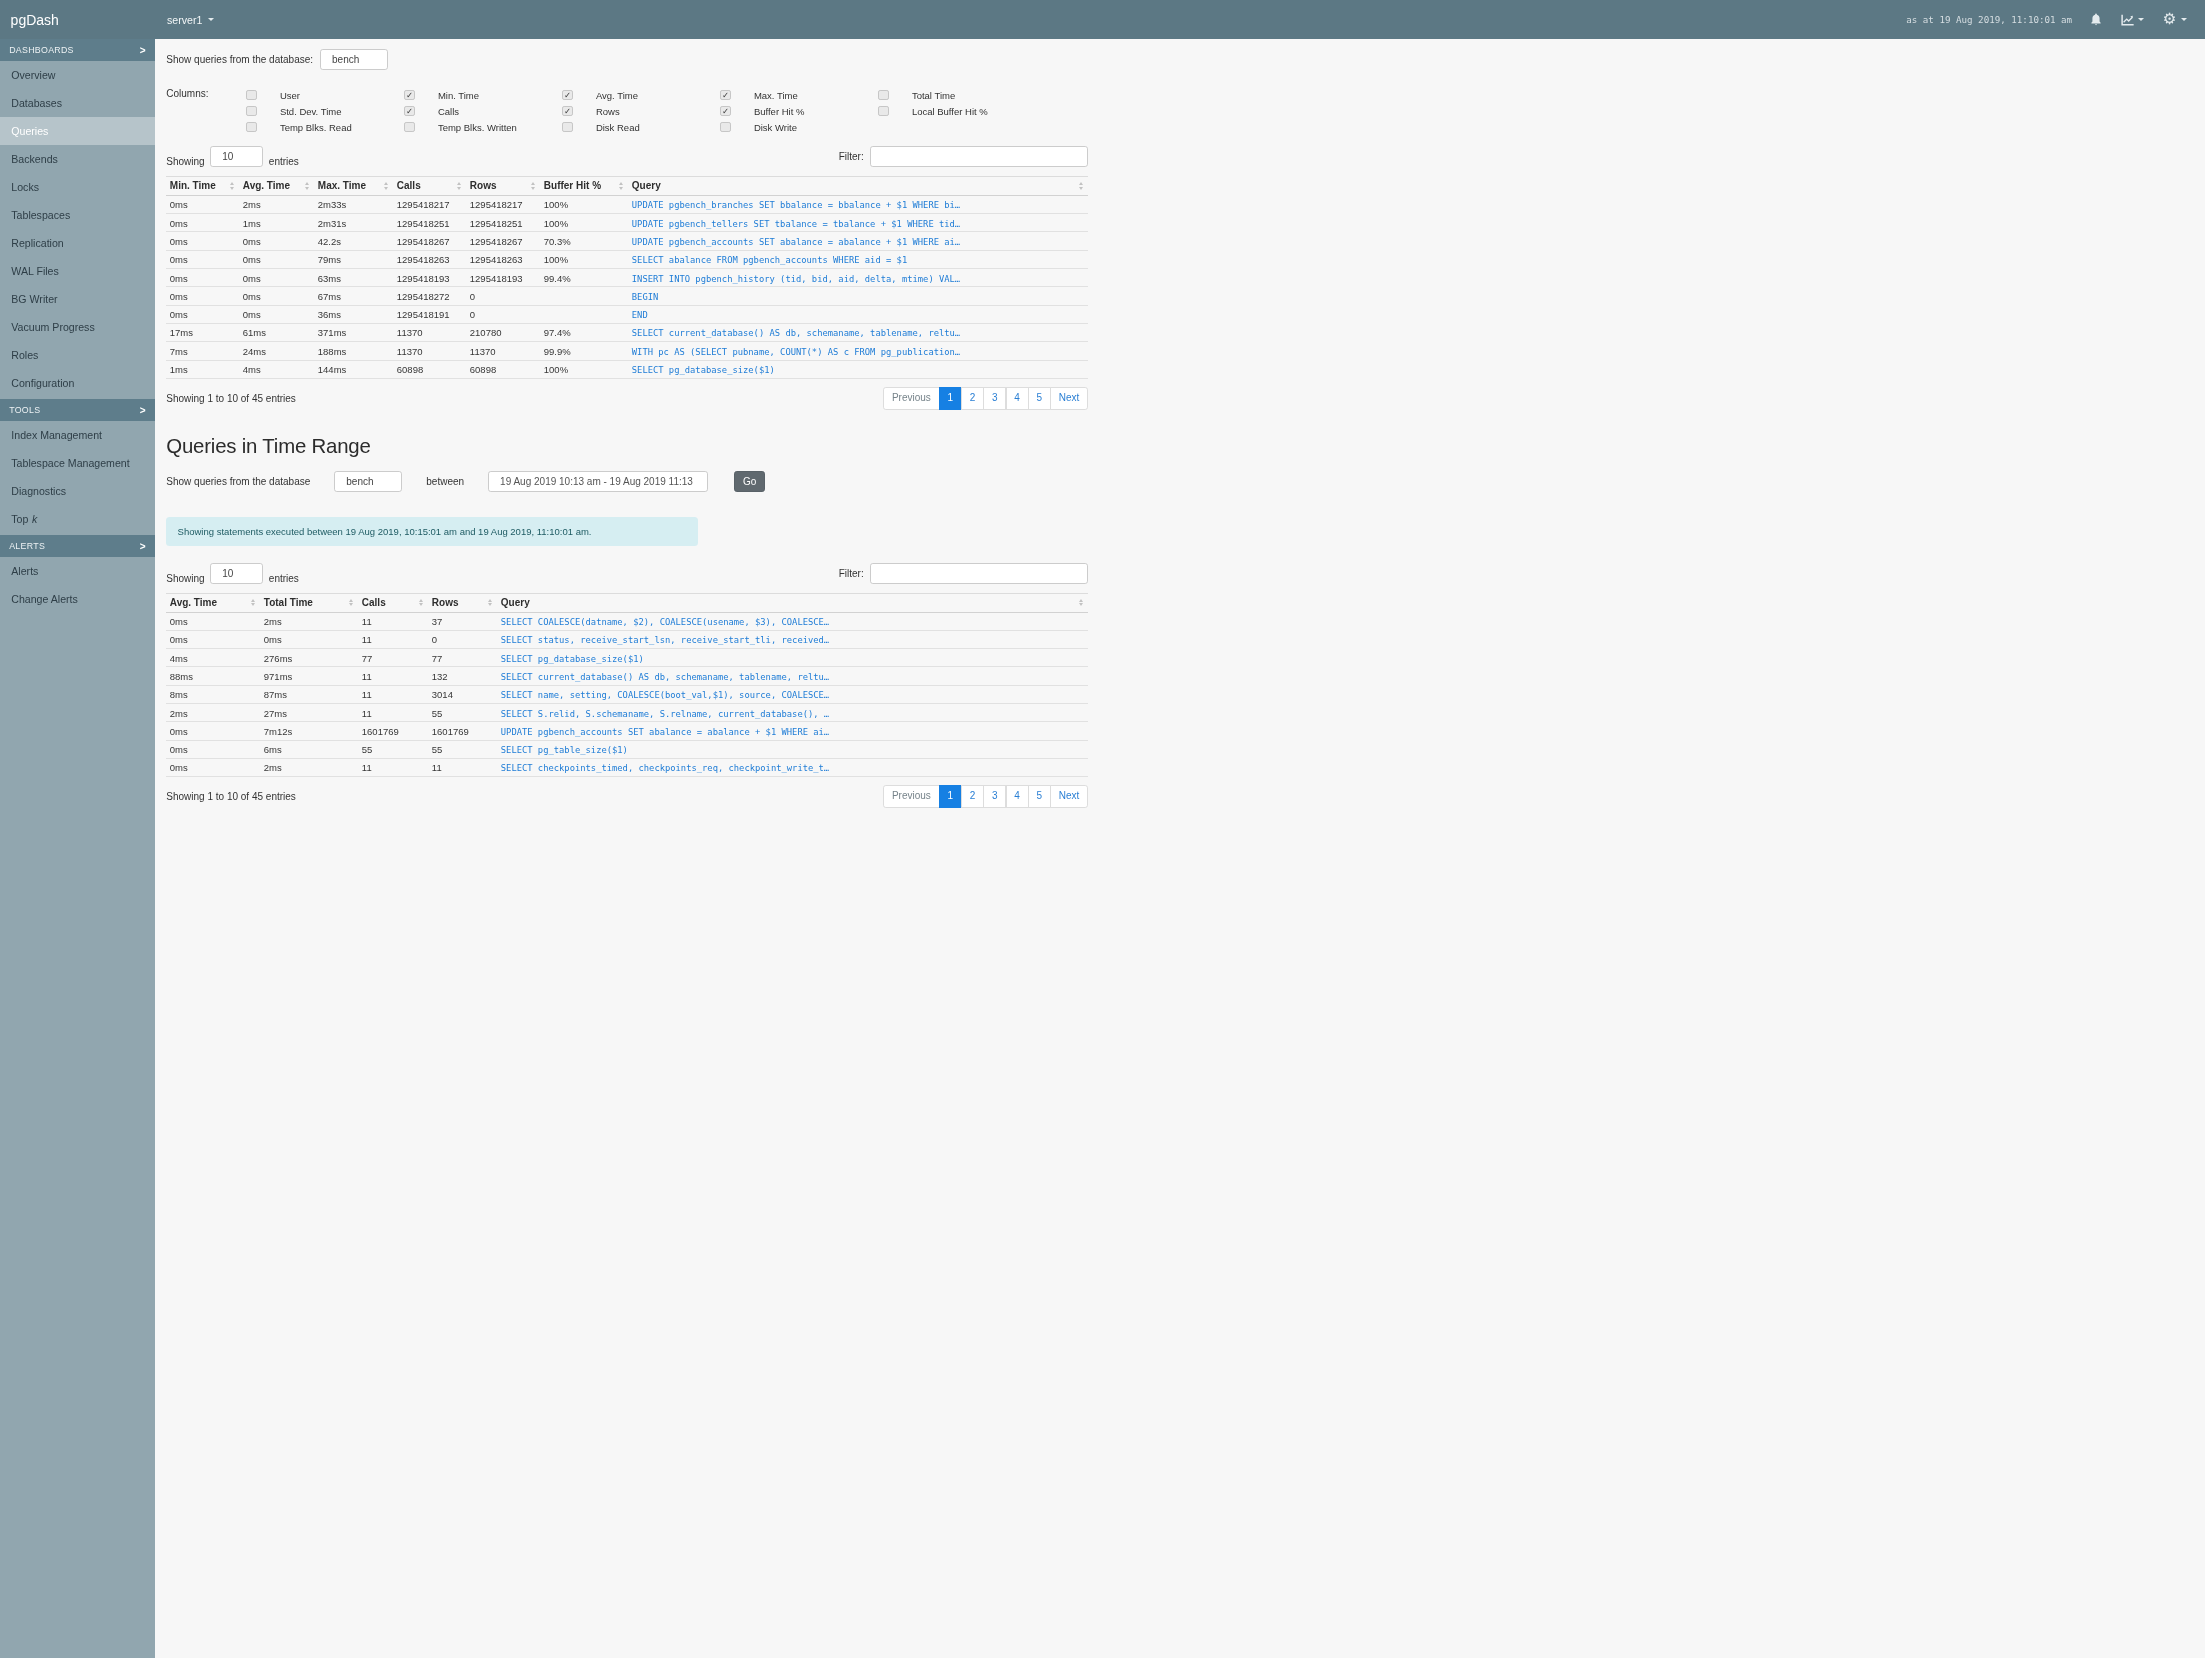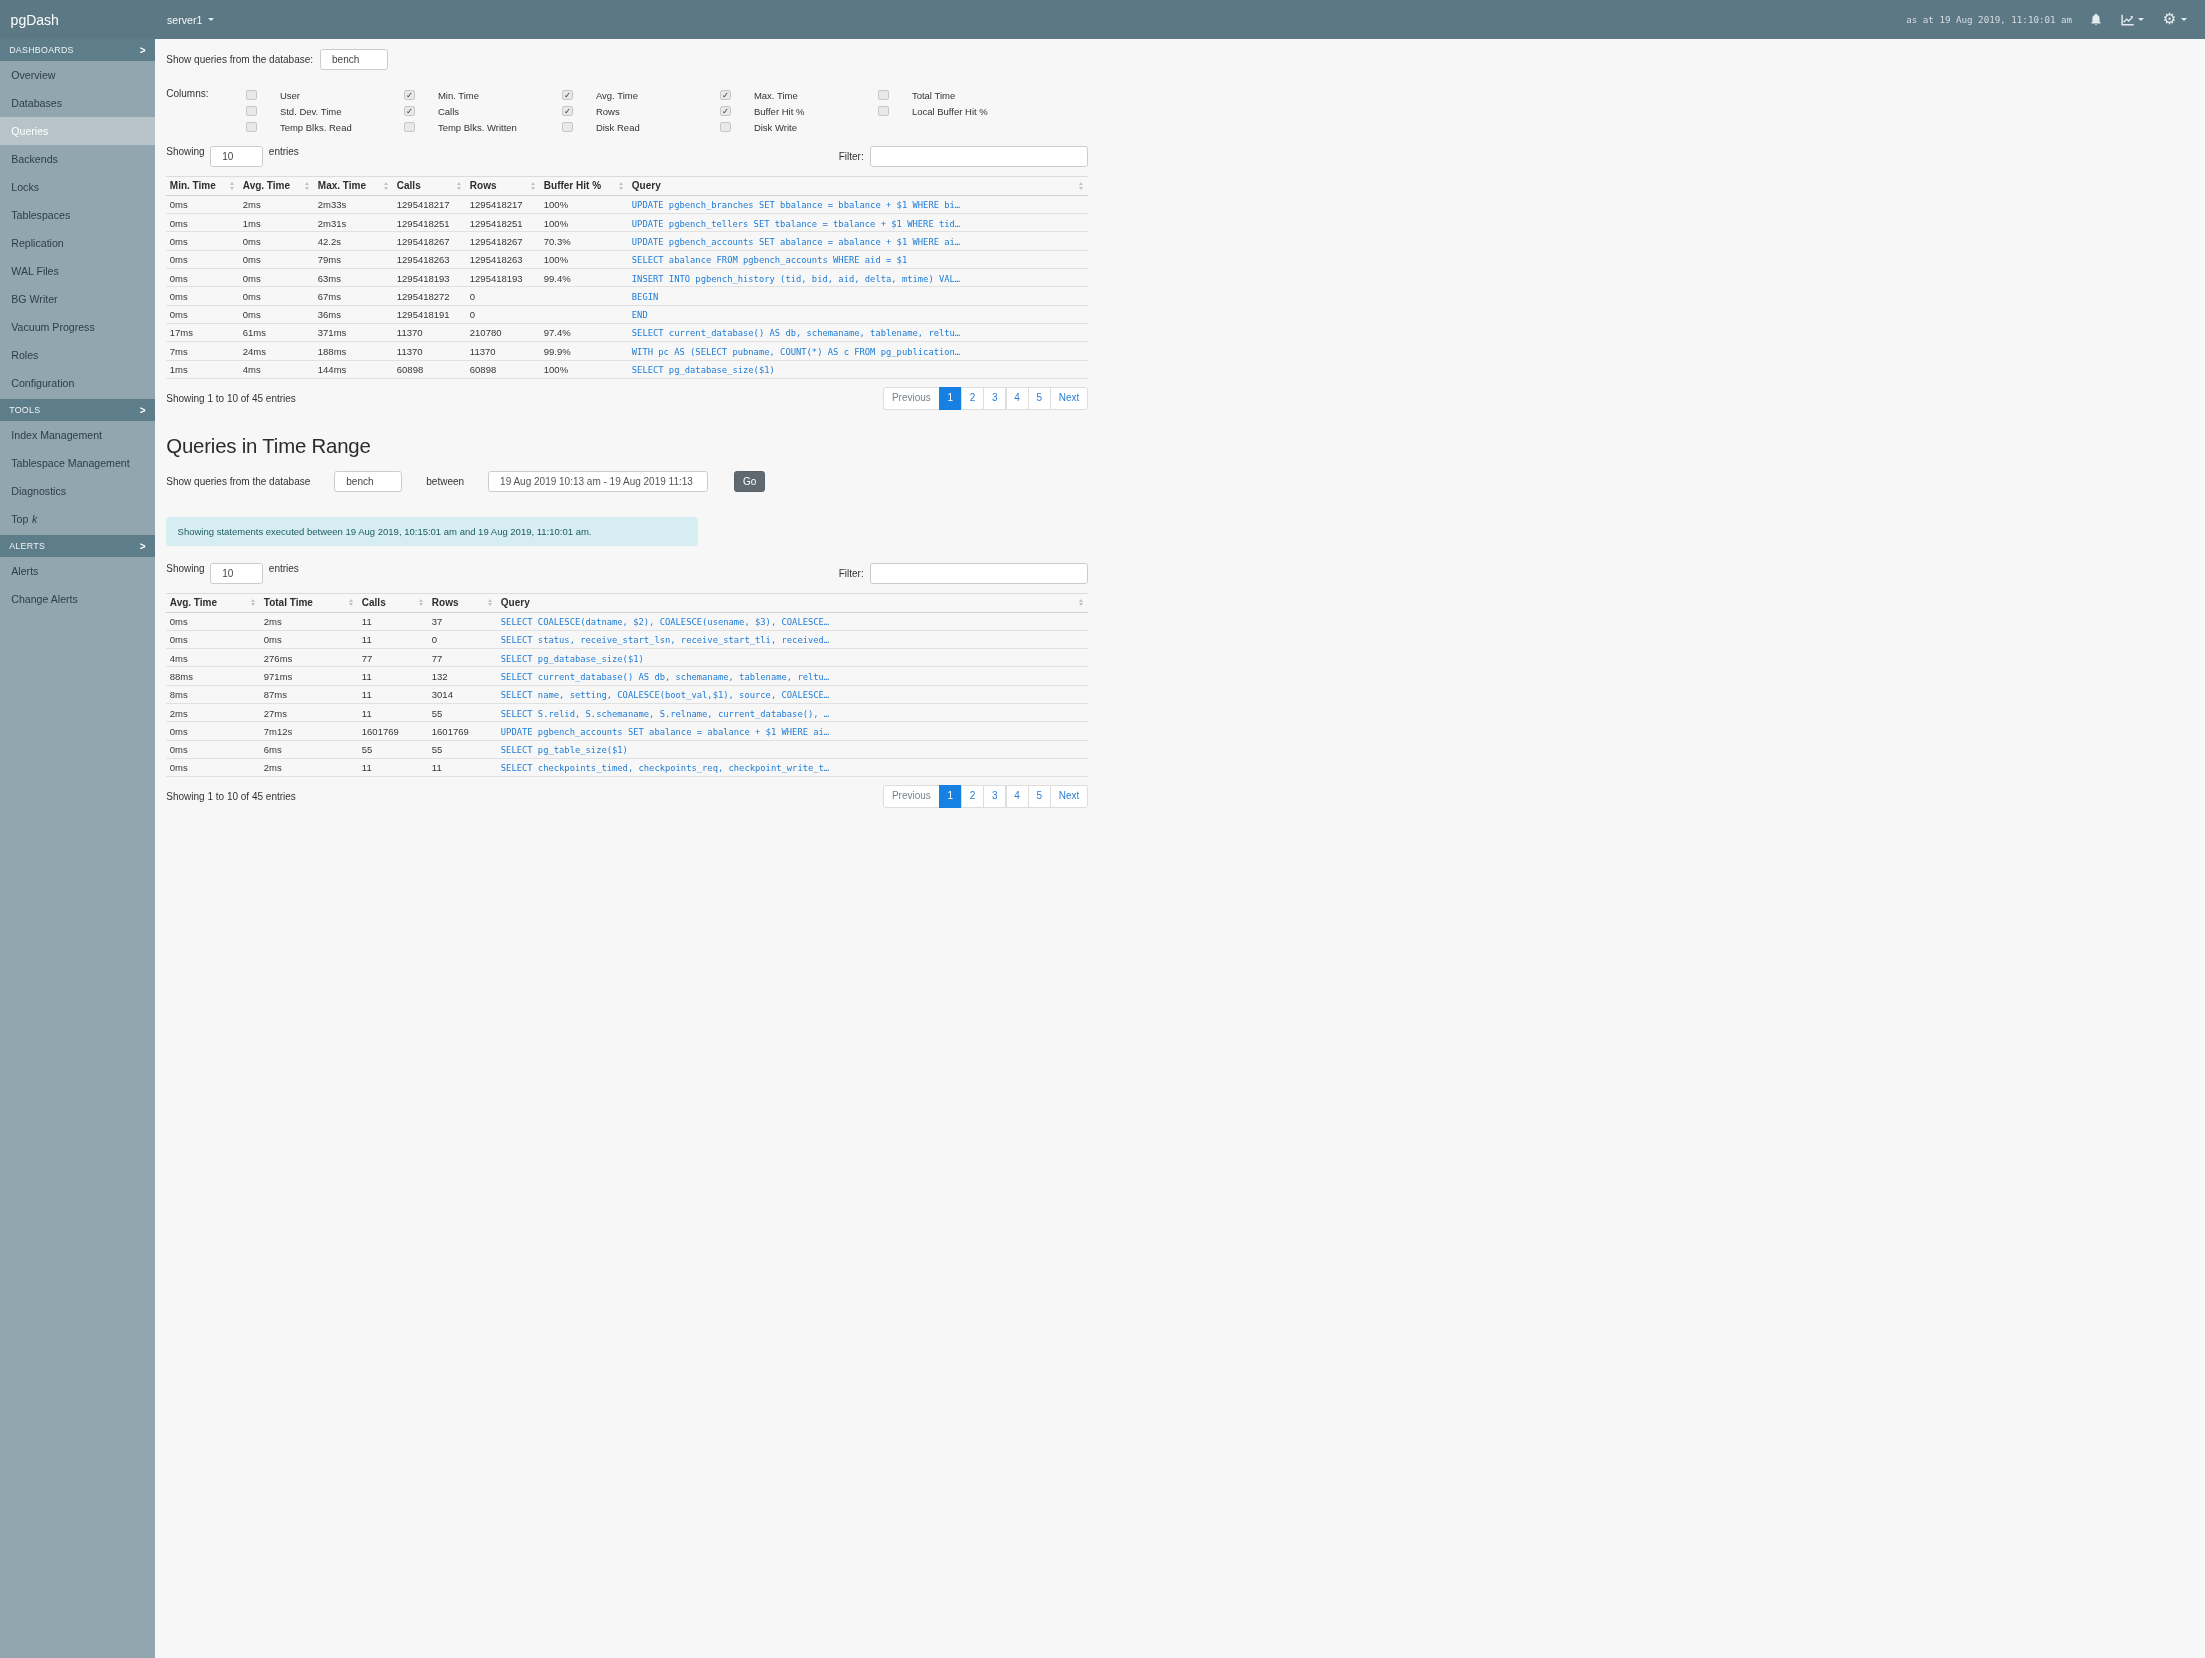--- a/index.html
+++ b/index.html
@@ -28,21 +28,21 @@
 .frow{display:flex;align-items:center;font-size:10px;color:#333}
 .db-row{margin-bottom:17px;gap:7px}
 input{font-family:inherit;font-size:10px;color:#444;background:#fff;border:0.7px solid #ccc;border-radius:2.8px;height:21px;padding:0 11px;outline:none}
 .in-db{width:68px}
 .cols-row{display:flex;margin-bottom:11.3px}
 .cols-label{width:80px;font-size:10px;padding-top:1.4px}
 .chk-grid{display:grid;grid-auto-flow:column;grid-template-rows:repeat(3,16px);grid-auto-columns:158px;align-items:center}
 .chk{display:flex;align-items:flex-start;gap:23px;font-size:9.5px;color:#333;cursor:pointer}
 .box{width:10.6px;height:10.6px;border:0.7px solid #c6c6c6;border-radius:2.1px;background:#e9e9e9;display:flex;align-items:center;justify-content:center;font-size:8.5px;font-weight:700;color:#3c3c3c;line-height:1;flex:none}
 .list-controls{display:flex;justify-content:space-between;align-items:center;margin:11.3px 0 8.5px}
-.showing{display:flex;align-items:flex-start;gap:5.6px;font-size:10px}
+.showing{display:flex;align-items:flex-end;gap:5.6px;font-size:10px}
 .in-entries{width:53px}
 .filter{display:flex;align-items:center;gap:6.3px;font-size:10px}
 .in-filter{width:218px}
 
 table{border-collapse:collapse;width:922px;table-layout:fixed}
 th{text-align:left;font-size:10px;font-weight:700;color:#2e2e2e;padding:3.5px 5.6px 3.5px 3.5px;border-top:0.7px solid #dcdcdc;border-bottom:1.4px solid #d2d2d2}
 .thw{display:flex;justify-content:space-between;align-items:center}
 td{font-size:9.5px;color:#363636;padding:3.5px 5.6px 2.8px 3.5px;border-bottom:0.7px solid #e1e1e1;white-space:nowrap;overflow:hidden}
 .q{font-family:"DejaVu Sans Mono",monospace;font-size:8.8px;color:#1e7cd6;cursor:pointer}
 .sort{display:inline-flex;flex-direction:column;gap:1.8px;margin-left:5.6px;flex:none}

